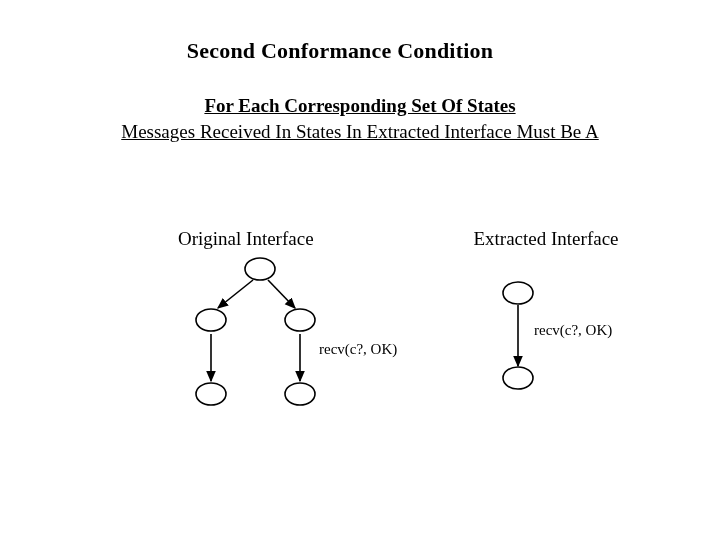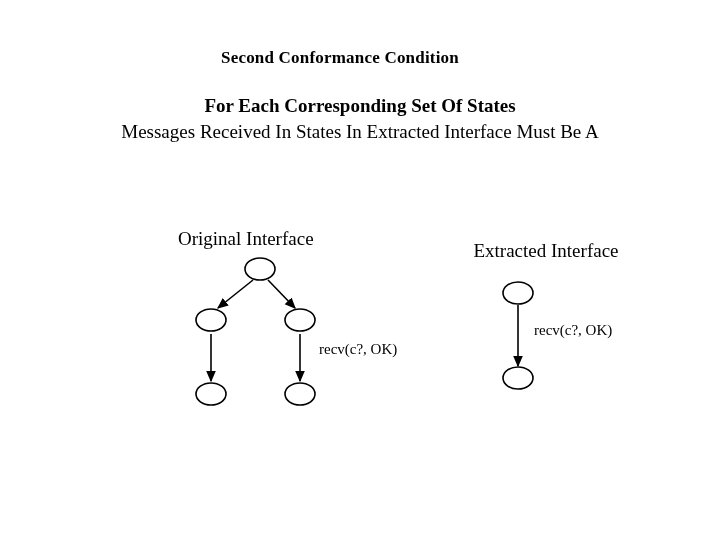--- a/index.html
+++ b/index.html
@@ -17,55 +17,55 @@
   }
   .slide {
     position: absolute;
     left: 0; top: 0;
     width: 720px;
     height: 540px;
   }
   .title {
     position: absolute;
     left: 0;
-    top: 48px;
+    top: 38px;
     width: 680px;
     text-align: center;
-    font-size: 17px;
+    font-size: 22px;
     font-weight: bold;
     letter-spacing: 0.2px;
   }
   .subtitle-block {
     position: absolute;
     left: 0;
     top: 93px;
     width: 720px;
     text-align: center;
     font-size: 19px;
     line-height: 26px;
+    text-decoration: underline;
   }
   .subtitle-line1 {
     font-weight: bold;
   }
   .label-original {
     position: absolute;
     left: 178px;
     top: 228px;
     width: 180px;
     text-align: left;
     font-size: 19px;
   }
   .label-extracted {
     position: absolute;
     left: 456px;
     top: 228px;
     width: 180px;
     text-align: center;
     font-size: 19px;
-    margin-top: 12px;
   }
   .edge-label {
     position: absolute;
     font-size: 15px;
     white-space: nowrap;
   }
   .lbl-failed { left: 52px; top: 341px; }
   .lbl-ok-orig { left: 319px; top: 341px; }
   .lbl-ok-extr { left: 534px; top: 322px; }
   svg.graph {

